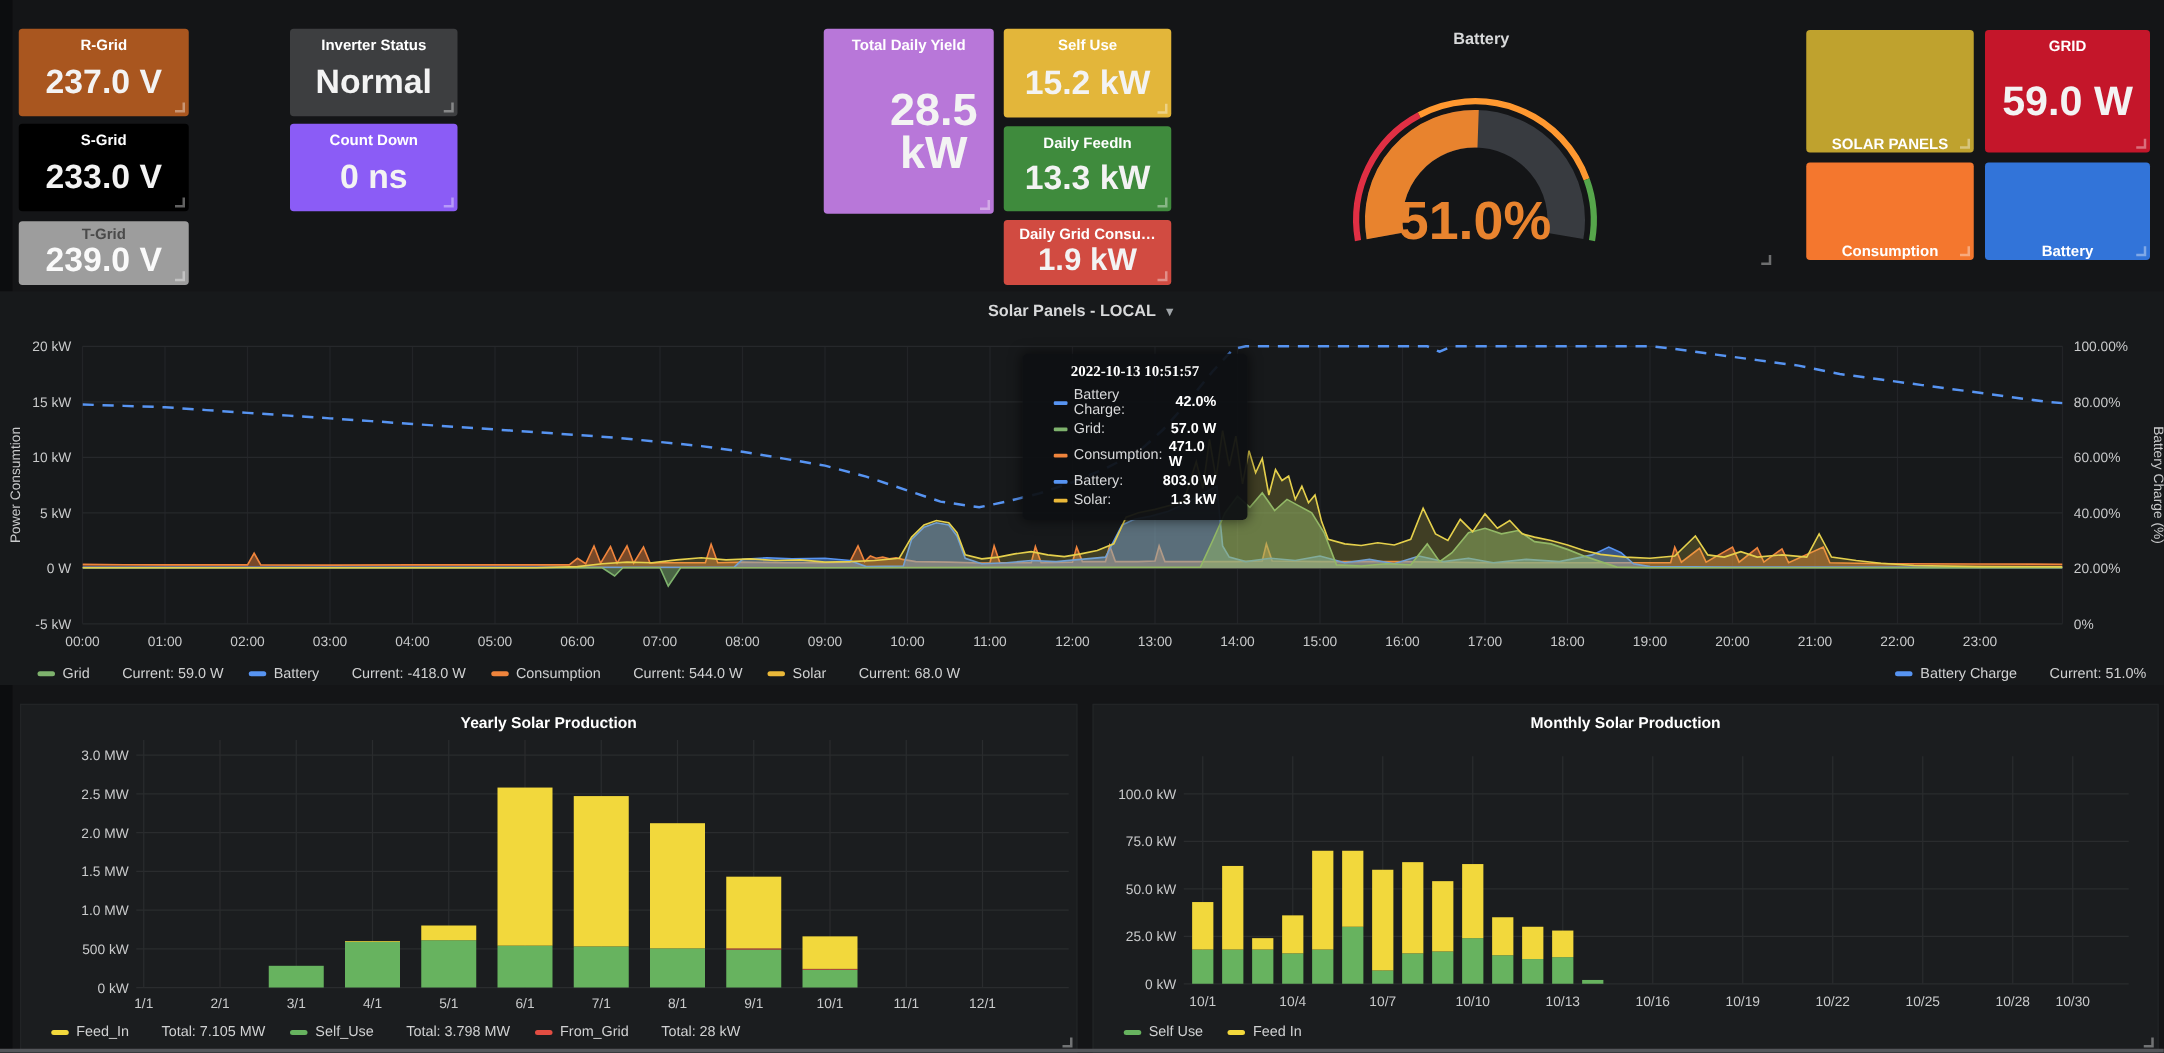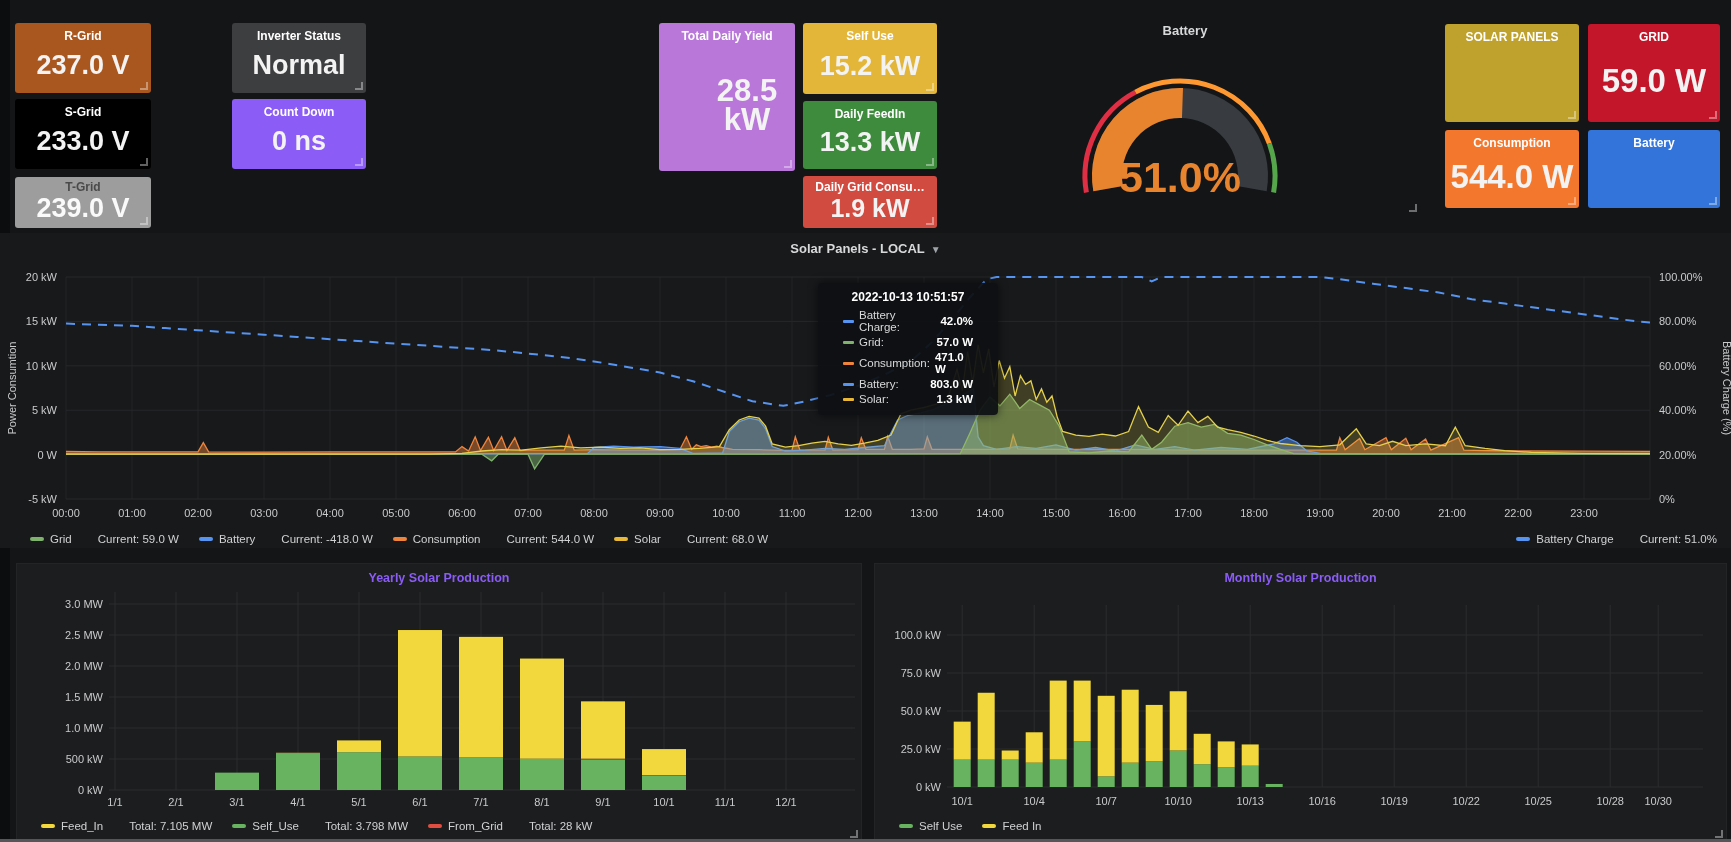--- a/index.html
+++ b/index.html
@@ -5,24 +5,24 @@
   html,body{margin:0;padding:0;}
   body{
     width:1731px;height:842px;position:relative;overflow:hidden;
     background:#141517;
     font-family:"Liberation Sans","DejaVu Sans",sans-serif;
     color:#d8d9da;
   }
   .left-edge{position:absolute;left:0;top:0;width:10px;height:842px;background:#0c0d0f;}
   .bottom-bar{position:absolute;left:0;bottom:0;height:3px;width:100%;background:#54565a;}
   
-  .stat{position:absolute;border-radius:3px;display:flex;flex-direction:column;align-items:center;padding-top:7px;box-sizing:border-box;}
+  .stat{position:absolute;border-radius:3px;display:flex;flex-direction:column;align-items:center;padding-top:7px;box-sizing:border-box;justify-content:flex-end;}
   .stat .lbl{font-size:12px;font-weight:bold;color:#ffffff;line-height:1.1;text-align:center;}
   .stat .val{flex:1;display:flex;align-items:center;justify-content:center;font-weight:bold;color:#f3f3f3;line-height:0.95;text-align:center;padding-bottom:4px;}
-  .v27 .val{font-size:27px;} .v29 .val{font-size:31px;margin-left:40px;} .v25 .val{font-size:25px;} .v33 .val{font-size:33px;}
+  .v27 .val{font-size:27px;} .v29 .val{font-size:36px;margin-left:40px;} .v25 .val{font-size:25px;} .v33 .val{font-size:33px;}
   .gray-panel{background:#3d3e40;}
   .rc{position:absolute;right:3px;bottom:3px;width:6px;height:6px;border-right:2px solid rgba(255,255,255,0.38);border-bottom:2px solid rgba(255,255,255,0.38);}
   
   .gauge-panel{position:absolute;left:950px;top:15px;width:470px;height:200px;}
   .gauge-title{position:absolute;left:0;top:8px;width:100%;text-align:center;font-size:13px;font-weight:bold;color:#d8d9da;}
   #gauge-svg{position:absolute;left:80px;top:48px;}
   .gauge-value{position:absolute;left:80px;top:138px;width:300px;text-align:center;font-size:43px;font-weight:bold;color:#e8832e;}
   
   .main-chart{position:absolute;left:0;top:233px;width:1731px;height:315px;background:#17191b;}
   .main-title{position:absolute;top:8px;width:100%;text-align:center;font-size:13px;font-weight:bold;color:#d8d9da;}
@@ -30,27 +30,27 @@
   .tick{font-size:11px;fill:#c9cacb;}
   .axis-title{font-size:11px;fill:#c9cacb;}
   .legend{position:absolute;display:flex;gap:20px;font-size:11.5px;color:#d0d1d2;align-items:center;}
   .legend .item{display:flex;align-items:center;gap:6px;cursor:pointer;}
   .legend .dash{width:14px;height:4px;border-radius:2px;display:inline-block;}
   .legend .stat-txt{margin-left:20px;}
   .main-legend-left{left:30px;top:300px;}
   .main-legend-right{right:14px;top:300px;}
   
   .tooltip{position:absolute;left:818px;top:283px;width:162px;background:rgba(14,16,19,0.94);border-radius:4px;padding:7px 9px;box-shadow:0 0 10px rgba(0,0,0,0.6);z-index:20;font-size:11.5px;}
-  .tooltip .time{text-align:center;font-weight:bold;color:#ffffff;margin-bottom:5px;font-size:12px;}
+  .tooltip .time{text-align:center;font-weight:bold;color:#ffffff;margin-bottom:5px;font-size:12px;font-family:Liberation Serif, serif;}
   .tooltip .row{display:flex;align-items:center;gap:5px;margin:3px 16px;color:#d8d9da;}
   .tooltip .row .dash{width:11px;height:3px;border-radius:1px;flex:none;}
   .tooltip .row .v{margin-left:auto;font-weight:bold;color:#ffffff;}
   
   .panel{position:absolute;background:#1b1d1f;border:1px solid #222426;box-sizing:border-box;}
-  .chart-title{position:absolute;top:7px;width:100%;text-align:center;font-size:12.5px;font-weight:bold;color:#8b5cf6;z-index:2;}
+  .chart-title{position:absolute;top:7px;width:100%;text-align:center;font-size:12.5px;font-weight:bold;color:#ffffff;z-index:2;}
   .panel svg{position:absolute;left:0;top:0;}
   .panel .legend{left:24px;bottom:9px;}
 </style>
 </head>
 <body>
 
 <div class="left-edge"></div>
 
 <div class="stat v27" style="left: 15px; top: 23px; width: 136px; height: 70px; background: rgb(169, 86, 31);">
   <div class="lbl">R-Grid</div>
@@ -115,21 +115,20 @@
   <div class="lbl">SOLAR PANELS</div>
   <div class="rc"></div>
 </div>
 <div class="stat v33" style="left: 1588px; top: 24px; width: 132px; height: 98px; background: rgb(196, 22, 42);">
   <div class="lbl">GRID</div>
   <div class="val">59.0 W</div>
   <div class="rc"></div>
 </div>
 <div class="stat v33" style="left: 1445px; top: 130px; width: 134px; height: 78px; background: rgb(244, 119, 46);">
   <div class="lbl">Consumption</div>
-  <div class="val">544.0 W</div>
   <div class="rc"></div>
 </div>
 <div class="stat v33" style="left: 1588px; top: 130px; width: 132px; height: 78px; background: rgb(50, 116, 217);">
   <div class="lbl">Battery</div>
   <div class="rc"></div>
 </div>
 
 <div class="main-chart">
   <div class="main-title">
     <span>Solar Panels - LOCAL</span><span class="caret">▼</span>

